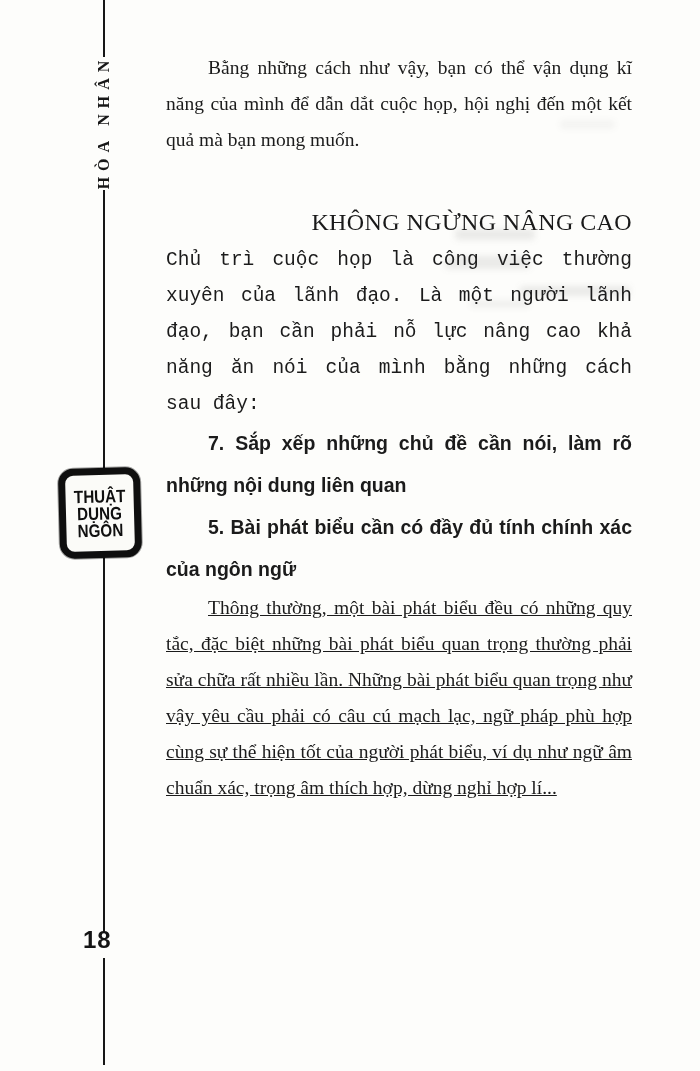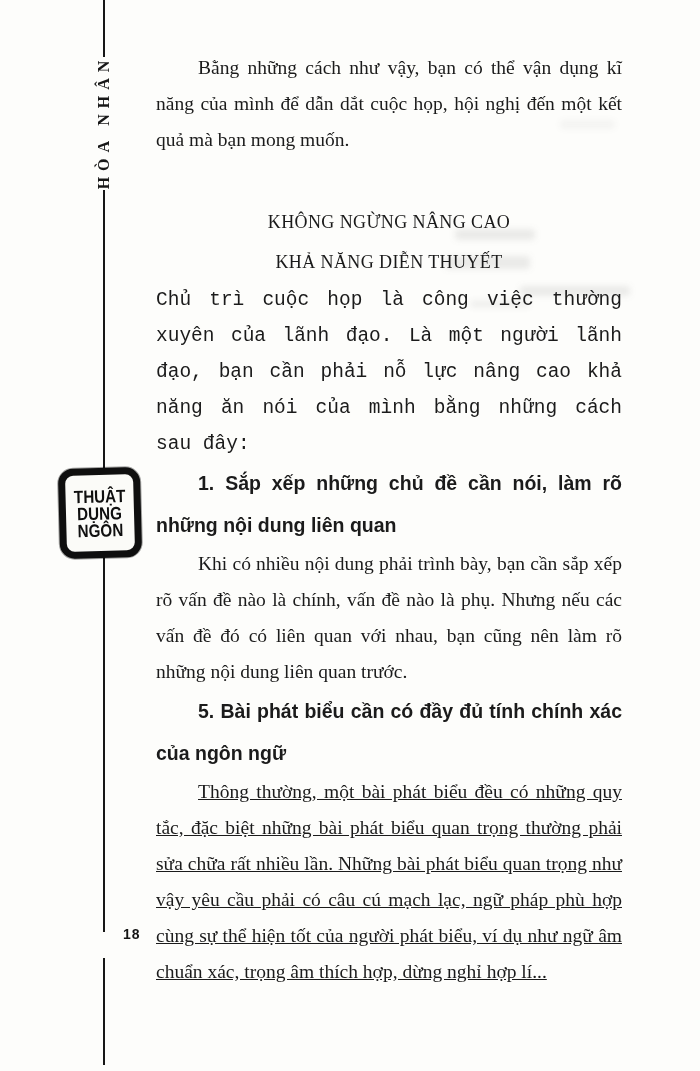--- a/index.html
+++ b/index.html
@@ -74,49 +74,48 @@
     transform: scaleY(1.12) scaleX(0.95);
   }
 
   
   .page-number {
     position: absolute;
     left: 83px;
     top: 926px;
     font-family: "Liberation Sans", sans-serif;
     font-weight: 700;
-    font-size: 14px;
+    font-size: 24px;
     letter-spacing: 1px;
     color: #141414;
-    margin-left: 40px;
   }
 
   
   .content {
     position: absolute;
-    left: 156px;
+    left: 166px;
     top: 50px;
     width: 466px;
     font-size: 19.5px;
     line-height: 36px;
     text-align: justify;
   }
   .content p { margin: 0; }
   .indent { text-indent: 42px; }
 
   .para-1 { margin-top: 0; }
 
   .chapter-heading {
     margin-top: 44px;
     font-family: "Liberation Serif", serif;
     font-weight: 400;
-    font-size: 18px;
+    font-size: 24px;
     line-height: 40px;
     letter-spacing: 0.4px;
-    text-align: center;
+    text-align: right;
     color: #1a1a1a;
   }
 
   .para-2 { margin-top: 22px; font-family: Liberation Mono, monospace; }
 
   .subheading {
     margin-top: 12px;
     font-family: "Liberation Sans", sans-serif;
     font-weight: 700;
     font-size: 19.5px;
@@ -159,28 +158,26 @@
   </div>
 
   <div class="page-number">18</div>
 
   <div class="content">
 
     <p class="para-1 indent">Bằng những cách như vậy, bạn có thể vận dụng kĩ năng của mình để dẫn dắt cuộc họp, hội nghị đến một kết quả mà bạn mong muốn.</p>
 
     <div class="chapter-heading">
       <div>KHÔNG NGỪNG NÂNG CAO</div>
-      <div>KHẢ NĂNG DIỄN THUYẾT</div>
     </div>
 
     <p class="para-2">Chủ trì cuộc họp là công việc thường xuyên của lãnh đạo. Là một người lãnh đạo, bạn cần phải nỗ lực nâng cao khả năng ăn nói của mình bằng những cách sau đây:</p>
 
-    <p class="subheading sub-1 indent">1. Sắp xếp những chủ đề cần nói, làm rõ những nội dung liên quan</p>
+    <p class="subheading sub-1 indent">7. Sắp xếp những chủ đề cần nói, làm rõ những nội dung liên quan</p>
 
-    <p class="para-3 indent">Khi có nhiều nội dung phải trình bày, bạn cần sắp xếp rõ vấn đề nào là chính, vấn đề nào là phụ. Nhưng nếu các vấn đề đó có liên quan với nhau, bạn cũng nên làm rõ những nội dung liên quan trước.</p>
 
     <p class="subheading sub-2 indent">5. Bài phát biểu cần có đầy đủ tính chính xác của ngôn ngữ</p>
 
     <p class="para-4 indent">Thông thường, một bài phát biểu đều có những quy tắc, đặc biệt những bài phát biểu quan trọng thường phải sửa chữa rất nhiều lần. Những bài phát biểu quan trọng như vậy yêu cầu phải có câu cú mạch lạc, ngữ pháp phù hợp cùng sự thể hiện tốt của người phát biểu, ví dụ như ngữ âm chuẩn xác, trọng âm thích hợp, dừng nghỉ hợp lí...</p>
 
   </div>
 
   <div class="ghost g1"></div>
   <div class="ghost g2"></div>
   <div class="ghost g3"></div>

